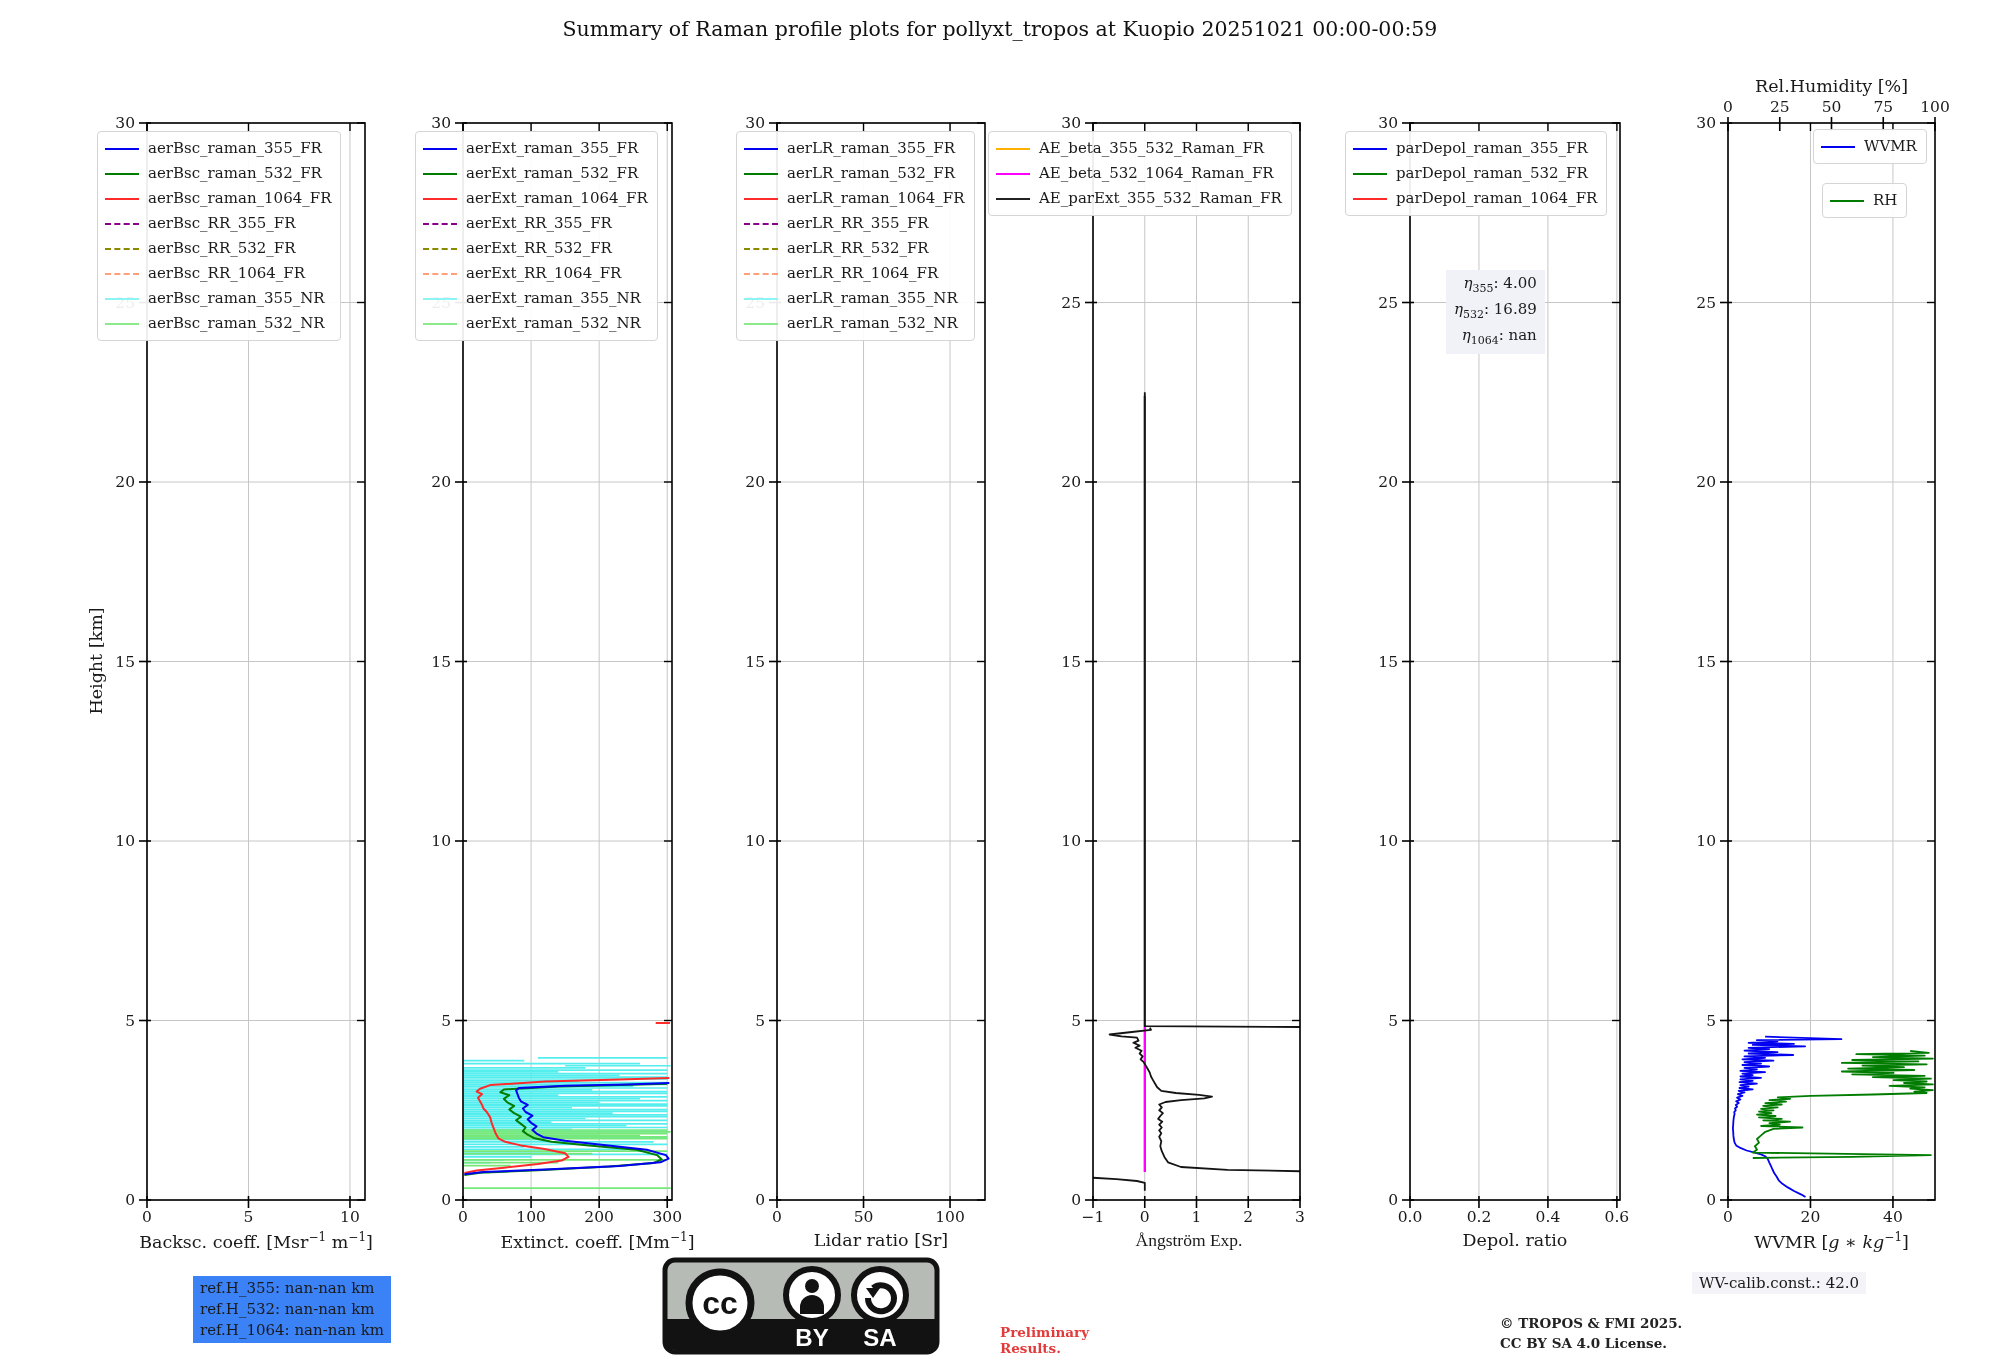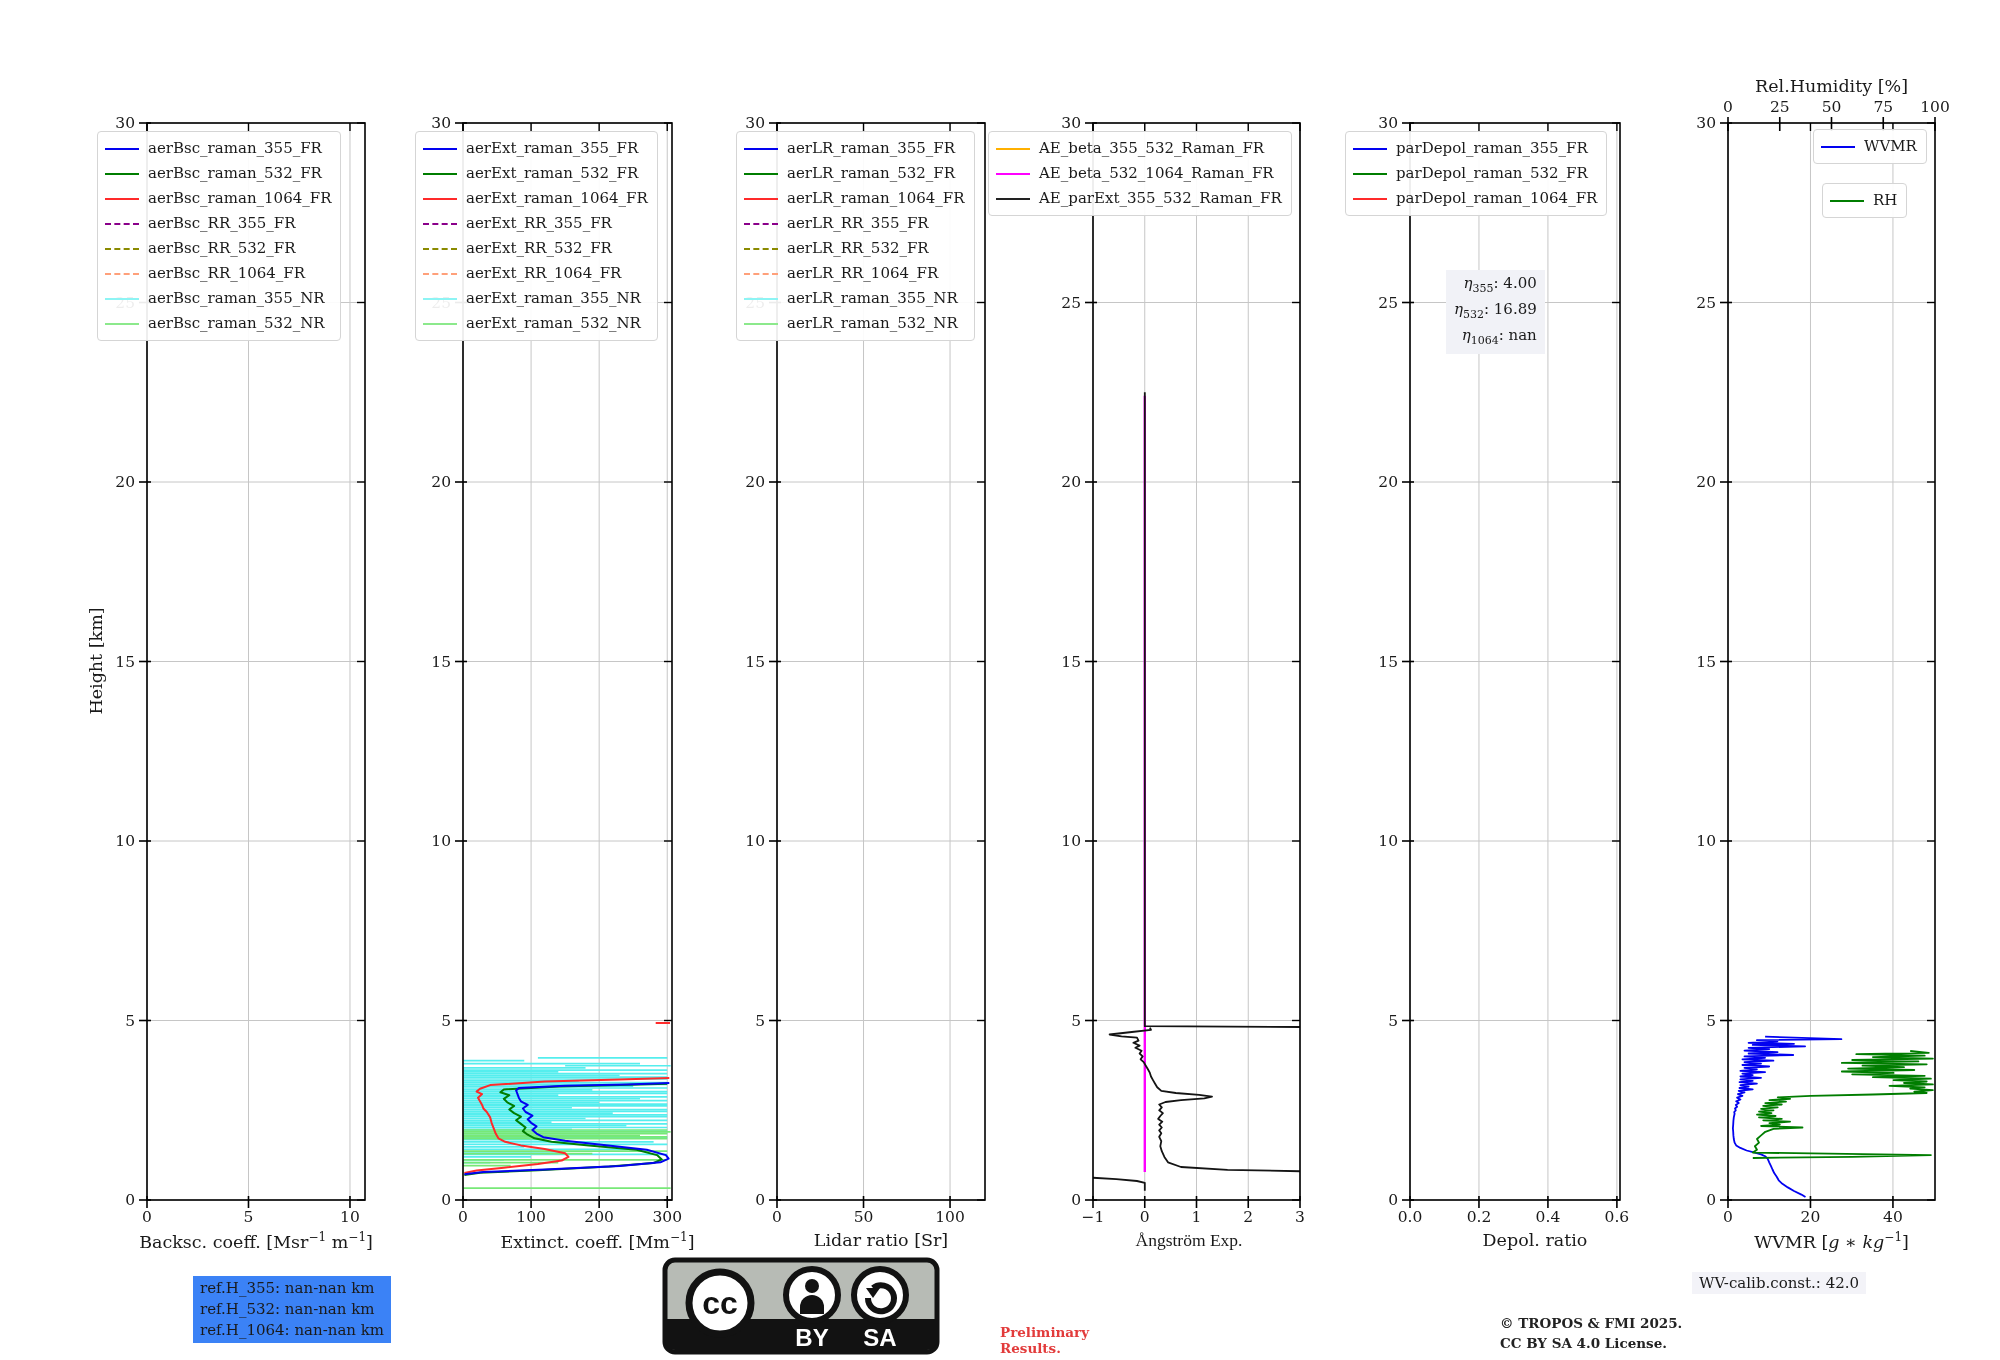--- a/index.html
+++ b/index.html
@@ -414,20 +414,21 @@
         <text x="1779.75" y="112" text-anchor="middle" font-size="15.5" fill="#1a1a1a" style="font-family: &quot;DejaVu Serif&quot;, serif;">25</text>
         <line x1="1831.5" y1="117" x2="1831.5" y2="131" stroke="#000" stroke-width="1.6"></line>
         <text x="1831.5" y="112" text-anchor="middle" font-size="15.5" fill="#1a1a1a" style="font-family: &quot;DejaVu Serif&quot;, serif;">50</text>
         <line x1="1883.25" y1="117" x2="1883.25" y2="131" stroke="#000" stroke-width="1.6"></line>
         <text x="1883.25" y="112" text-anchor="middle" font-size="15.5" fill="#1a1a1a" style="font-family: &quot;DejaVu Serif&quot;, serif;">75</text>
         <line x1="1935" y1="117" x2="1935" y2="131" stroke="#000" stroke-width="1.6"></line>
         <text x="1935" y="112" text-anchor="middle" font-size="15.5" fill="#1a1a1a" style="font-family: &quot;DejaVu Serif&quot;, serif;">100</text>
         <text x="1831.5" y="92" text-anchor="middle" font-size="17.5" fill="#1a1a1a" style="font-family: &quot;DejaVu Serif&quot;, serif;">Rel.Humidity [%]</text>
       </g>
     </svg>
+  <div class="title">Summary of Raman profile plots for pollyxt_tropos at Kuopio 20251021 00:00-00:59</div>
   <div class="ylabel">Height [km]</div>
 
   <div class="ref-box">
     <div>ref.H_355: nan-nan km</div>
     <div>ref.H_532: nan-nan km</div>
     <div>ref.H_1064: nan-nan km</div>
   </div>
 
   <div class="wv-box">WV-calib.const.: 42.0</div>
 
@@ -574,21 +575,21 @@
       </div>
       <div class="leg-row">
         <span class="leg-line" style="border-top: 2.6px solid rgb(255, 0, 255);"></span>
         <span>AE_beta_532_1064_Raman_FR</span>
       </div>
       <div class="leg-row">
         <span class="leg-line" style="border-top: 2.6px solid rgb(34, 34, 34);"></span>
         <span>AE_parExt_355_532_Raman_FR</span>
       </div>
     </div>
-    <div class="xlabel" style="left: 1515px; margin-left: 20px;"><span>Depol. ratio</span></div>
+    <div class="xlabel" style="left: 1515px;"><span>Depol. ratio</span></div>
     <div class="legend" style="left: 1345px; top: 131px;">
       <div class="leg-row">
         <span class="leg-line" style="border-top: 2.6px solid rgb(2, 2, 240);"></span>
         <span>parDepol_raman_355_FR</span>
       </div>
       <div class="leg-row">
         <span class="leg-line" style="border-top: 2.6px solid rgb(0, 125, 0);"></span>
         <span>parDepol_raman_532_FR</span>
       </div>
       <div class="leg-row">

